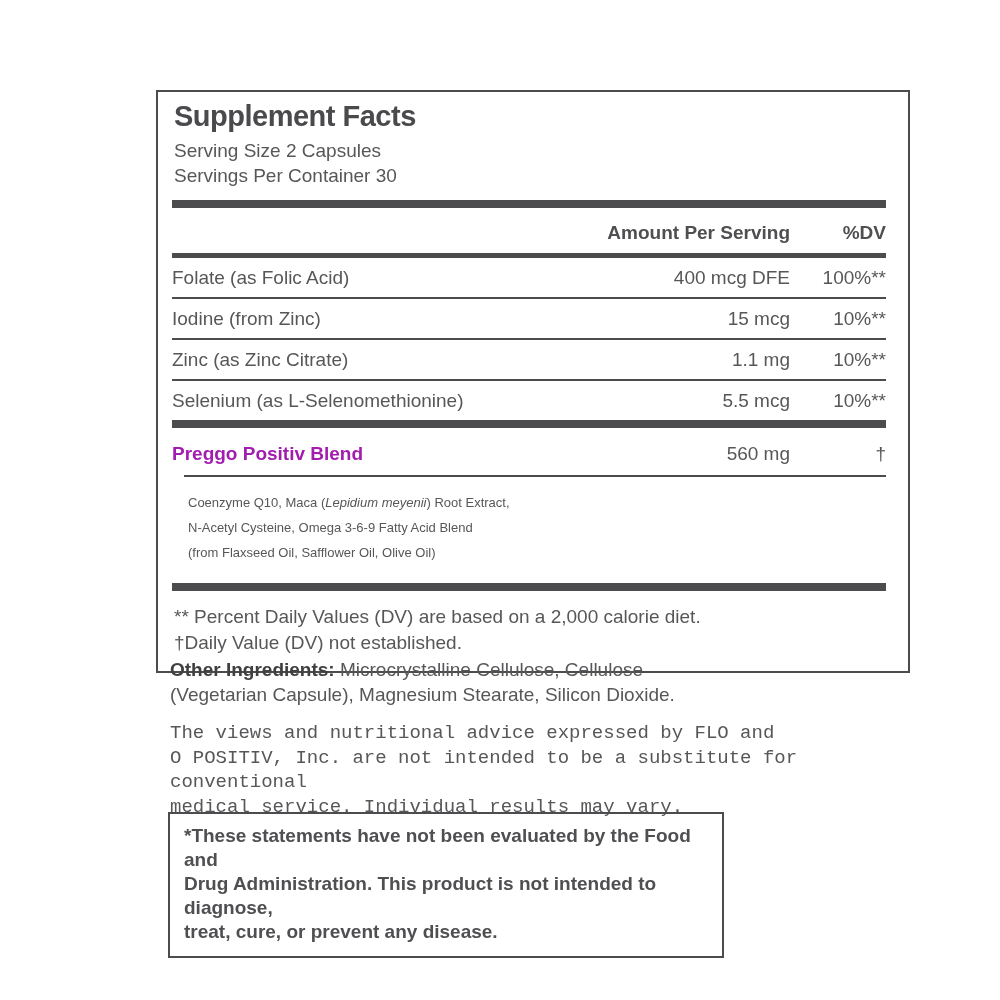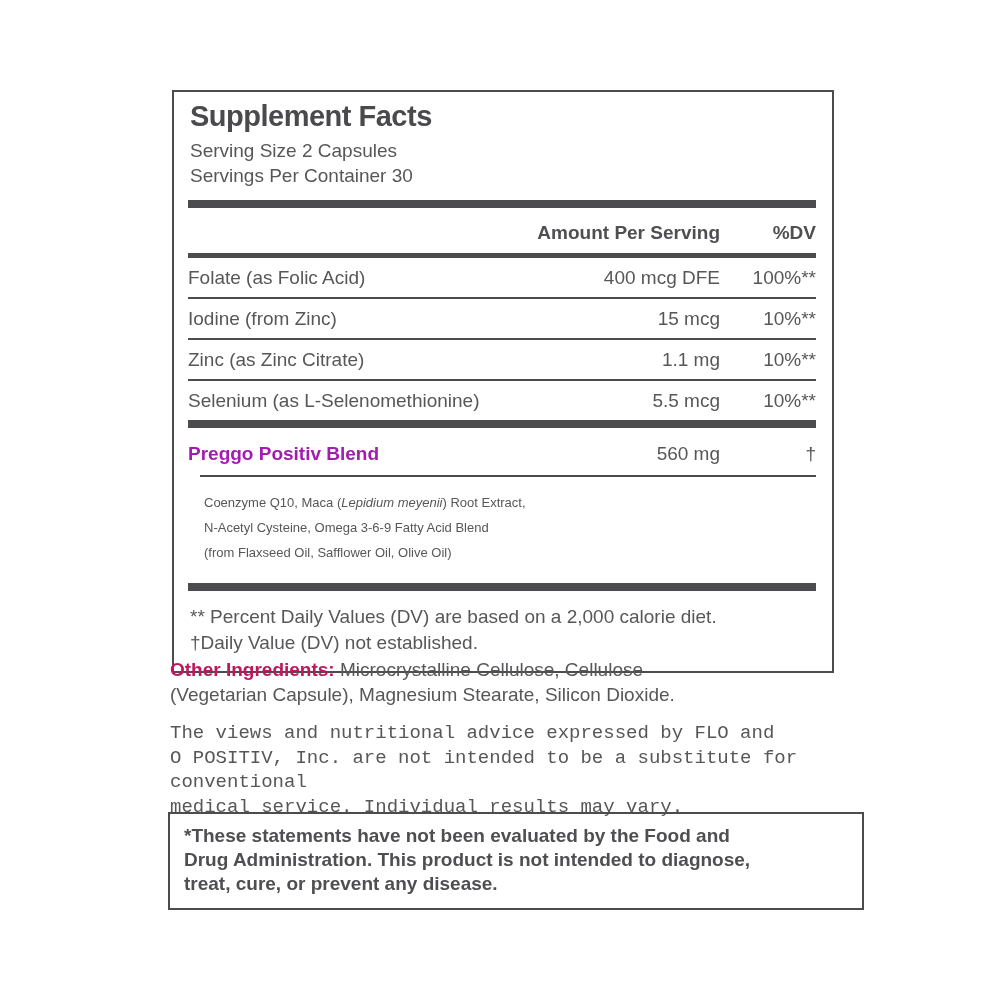--- a/index.html
+++ b/index.html
@@ -2,23 +2,23 @@
 <html><head>
 <meta charset="utf-8">
 <style>
   html,body{margin:0;padding:0;}
   body{
     width:1000px;height:1000px;background:#ffffff;position:relative;
     font-family:"Liberation Sans","DejaVu Sans",sans-serif;
     color:#57575a;-webkit-font-smoothing:antialiased;
   }
   .panel{
-    position:absolute;left:172px;top:90px;width:662px;
+    position:absolute;left:156px;top:90px;width:754px;
     border:2px solid #4c4c4f;box-sizing:border-box;
-    padding:8px 16px 12px 14px;background:#fff;
+    padding:8px 22px 12px 14px;background:#fff;
   }
   .sf-title{
     font-size:29px;font-weight:bold;color:#4a4a4d;
     letter-spacing:-0.5px;margin:0 0 6px 2px;line-height:32px;
   }
   .serving-line{font-size:19px;line-height:25px;margin-left:2px;}
   .bar{background:#4c4c4f;border:none;margin:0;}
   .bar-thick{height:8px;}
   .bar-med{height:5px;}
   .bar-1{margin-top:12px;}
@@ -32,23 +32,23 @@
   .blend-row{padding:15px 0 10px 0;}
   .blend-row .c-name{font-weight:bold;color:#a21caf;}
   .blend-div{height:2px;background:#4c4c4f;margin-left:12px;}
   .blend-desc{
     font-size:13px;line-height:25px;margin:13px 0 18px 0;padding-left:16px;
   }
   .footnotes{font-size:19px;line-height:26px;padding:13px 0 3px 2px;}
   .below{position:absolute;left:170px;width:676px;font-size:19px;line-height:24.5px;}
   .other-ing{top:658px;}
   .advice{top:721px;font-family:Liberation Mono, monospace;}
-  b.ink{color:#be185d;}
+  b.ink{color:#404040;}
   .disclaimer-box{
-    position:absolute;left:168px;top:812px;width:696px;box-sizing:border-box;
+    position:absolute;left:168px;top:812px;width:556px;box-sizing:border-box;
     border:2px solid #4c4c4f;padding:10px 14px 12px 14px;
     font-size:19px;font-weight:bold;line-height:24px;color:#4f4f52;
   }
   .it{font-style:italic;}
 </style>
 </head>
 <body>
 
 <div class="panel">
   <div class="sf-title">Supplement Facts</div>

